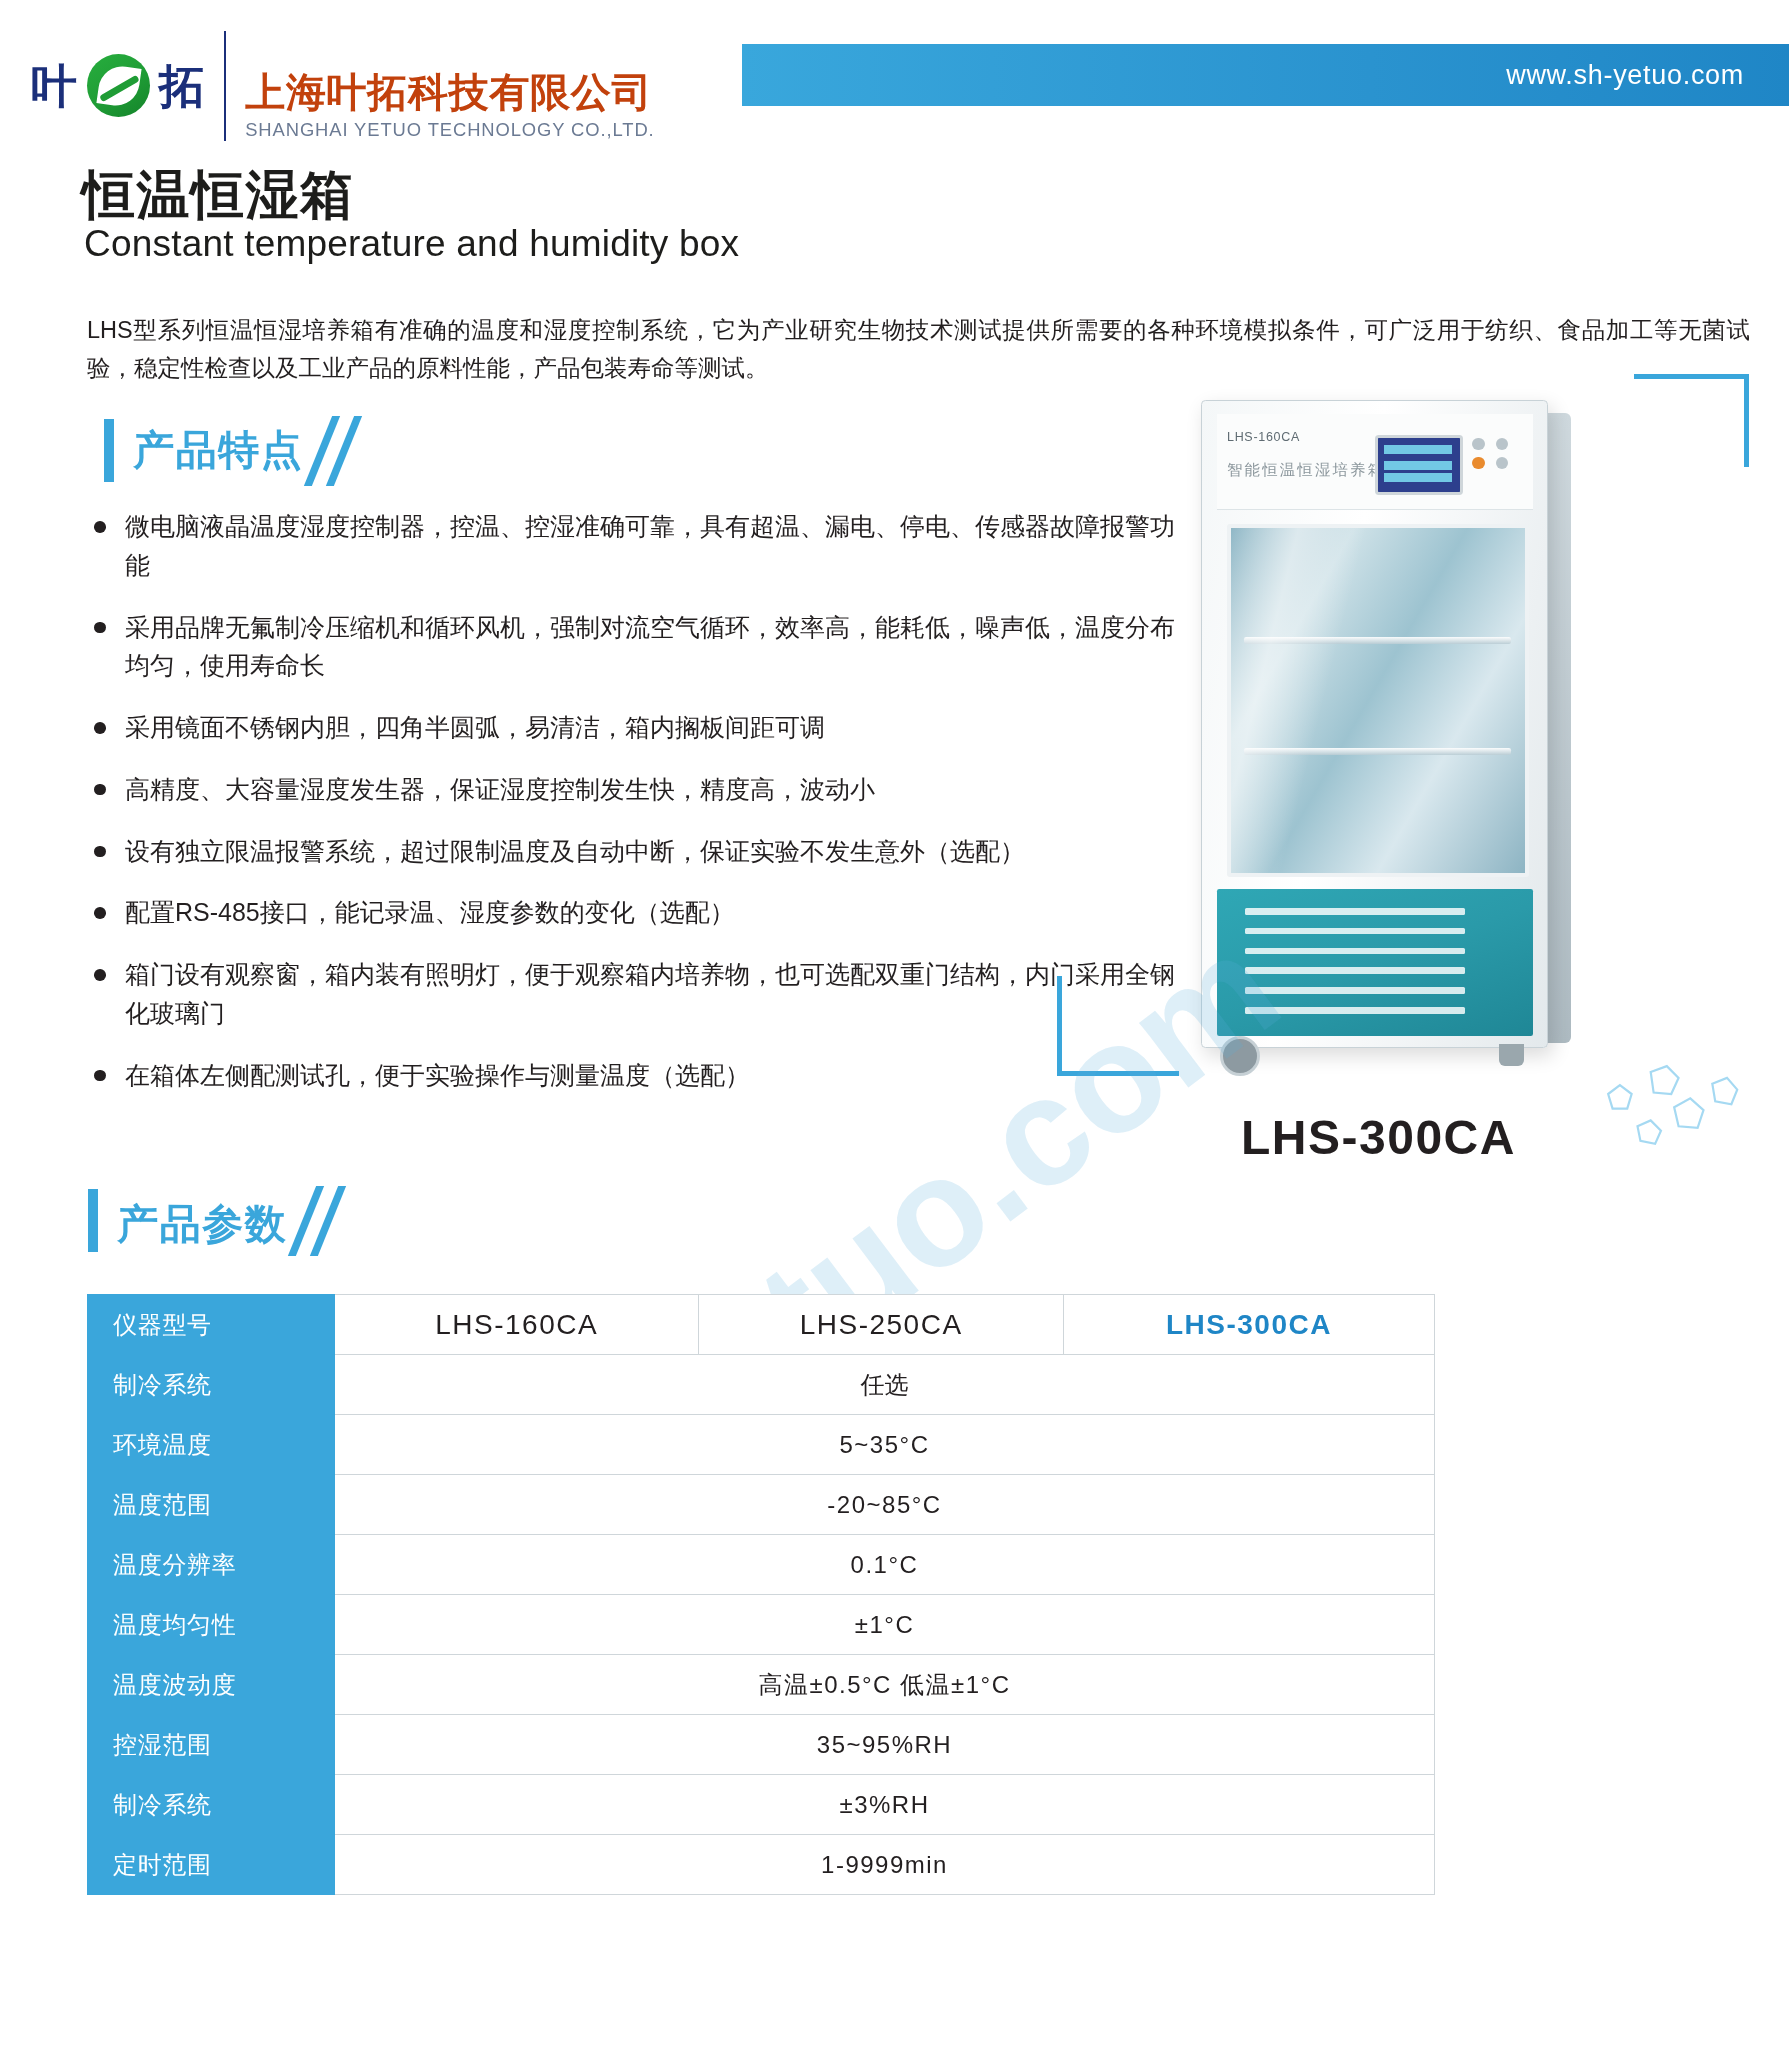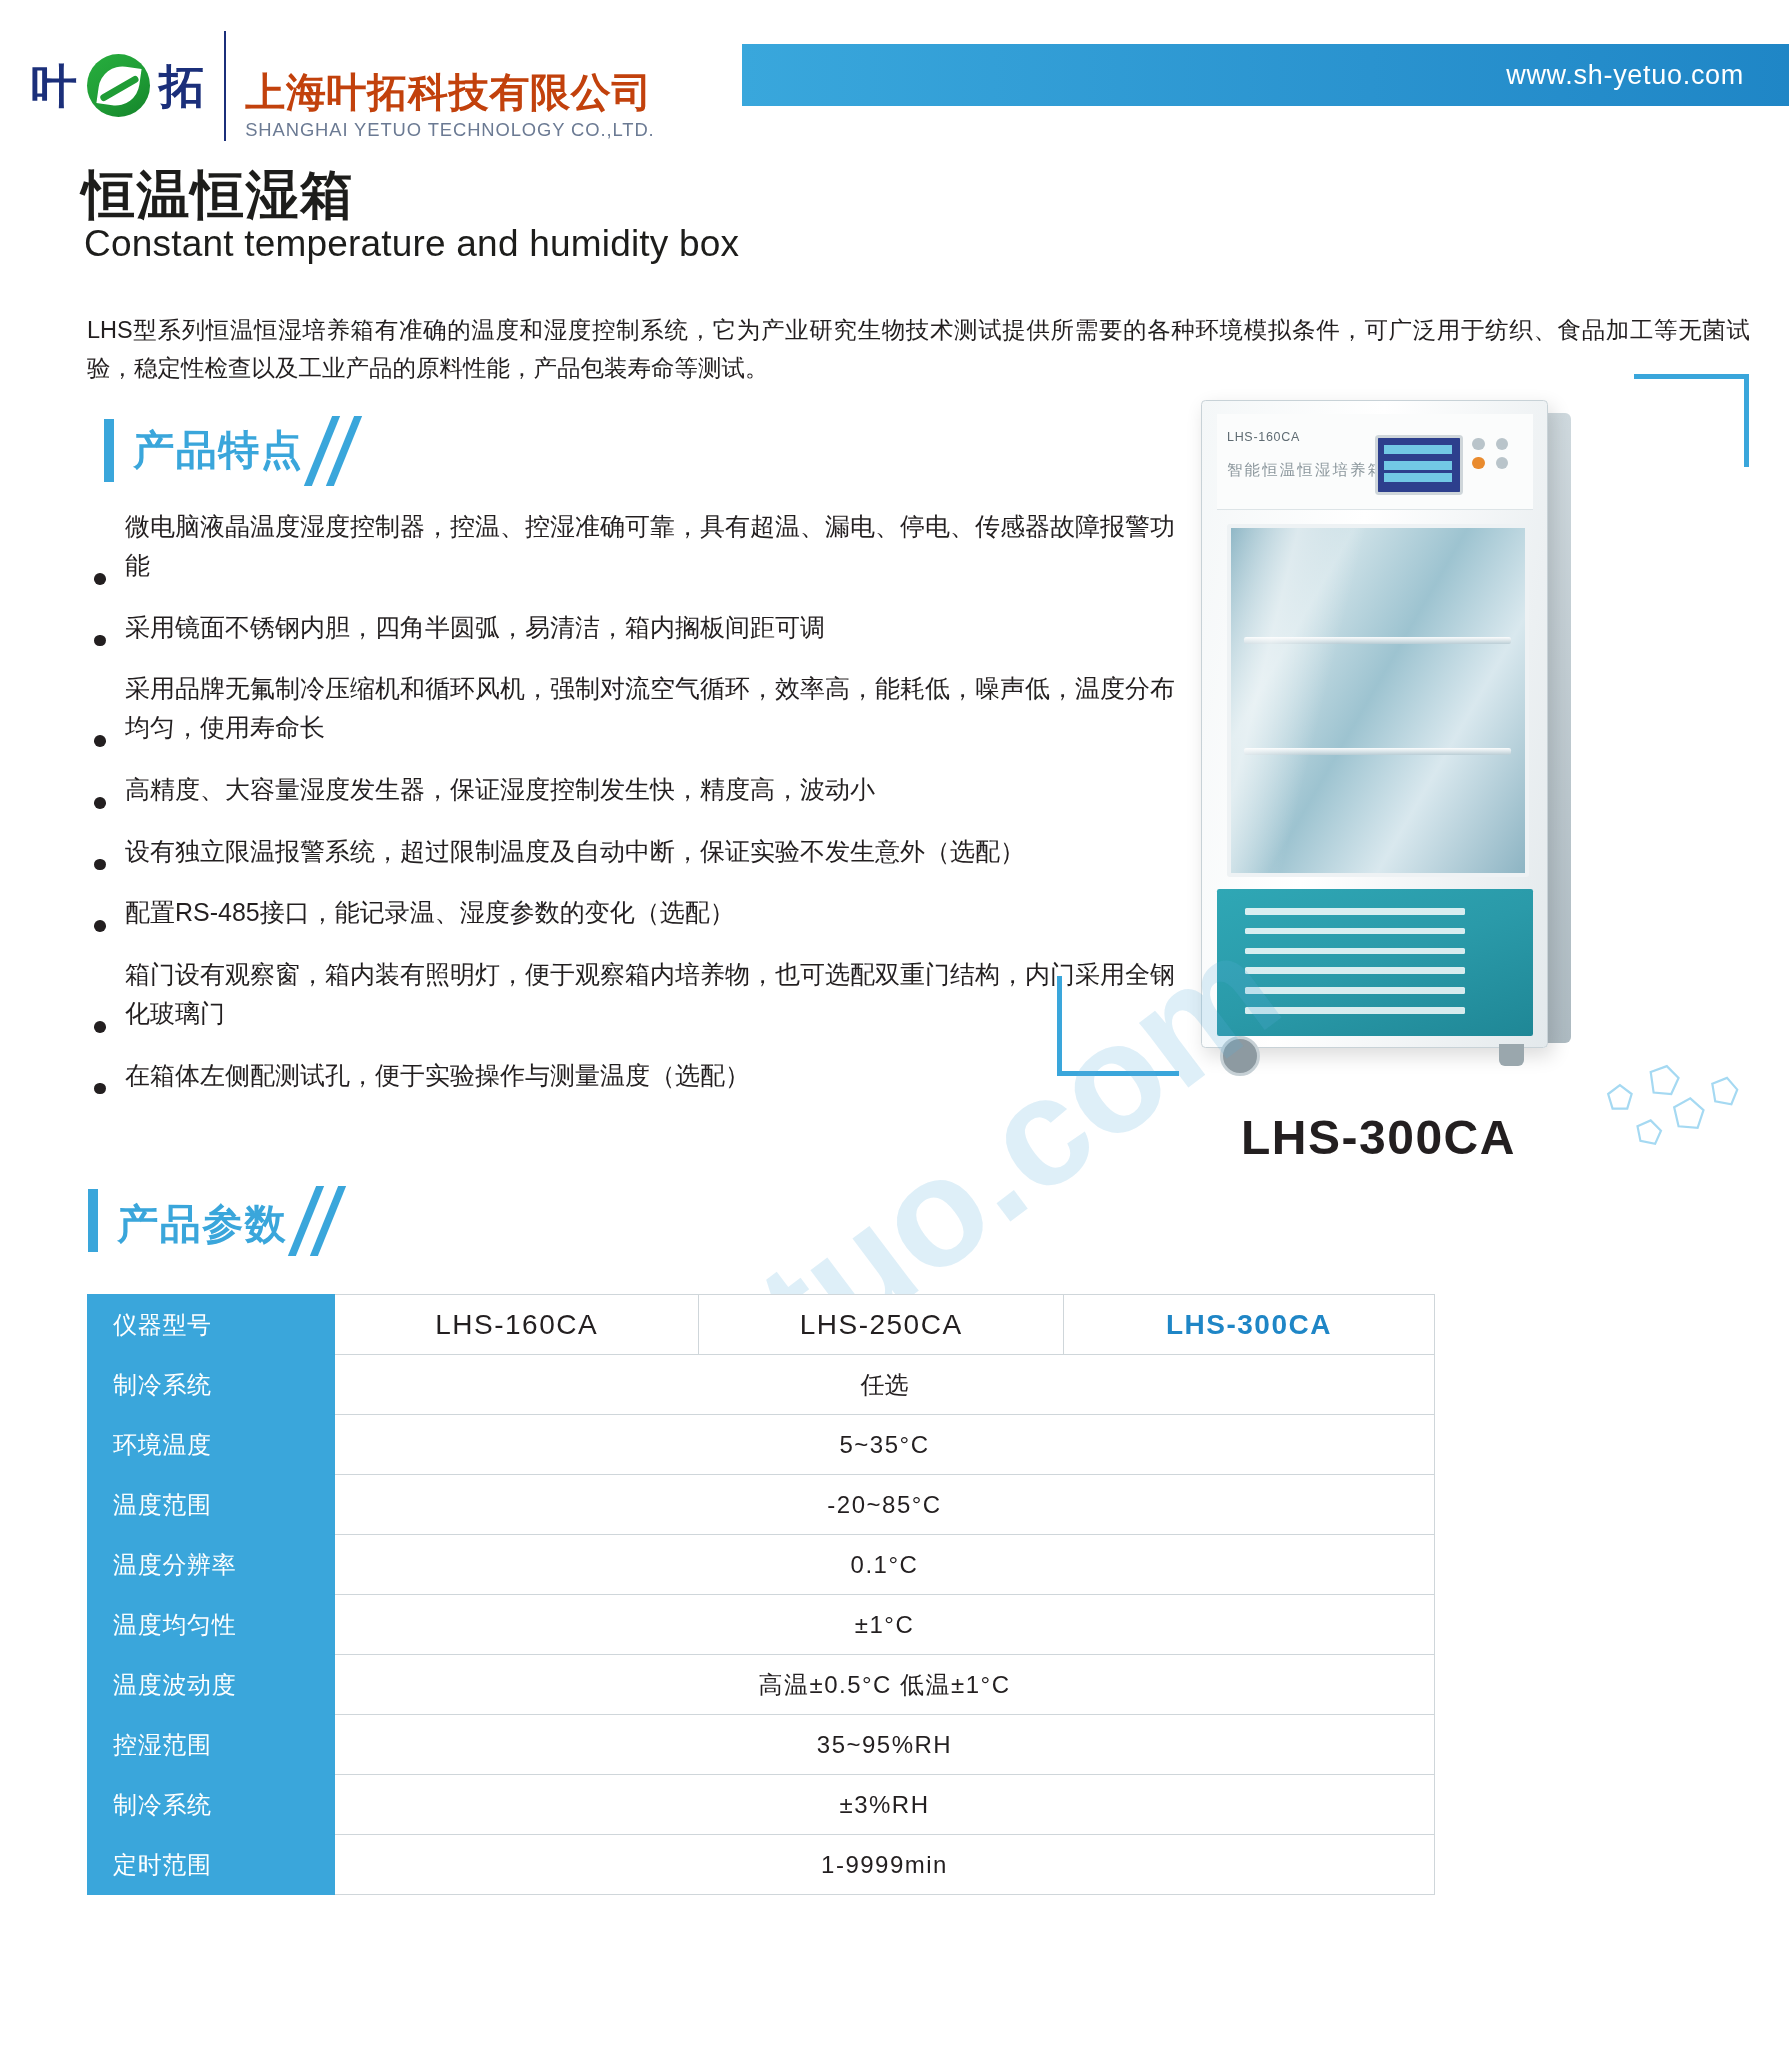--- a/index.html
+++ b/index.html
@@ -205,21 +205,21 @@
   
   .features {
     position: absolute;
     left: 87px;
     top: 507px;
     width: 1109px;
     z-index: 4;
   }
   .feature-item {
     display: flex;
-    align-items: flex-end;
+    align-items: flex-start;
     margin-bottom: 23px;
   }
   .bullet {
     width: 11.7px;
     height: 11.7px;
     border-radius: 50%;
     background: #231f20;
     margin: 14px 19px 0 7.3px;
     flex: 0 0 auto;
   }
@@ -516,25 +516,25 @@
     </div>
 </div>
 
 <div class="features">
   <div class="feature-item">
     <div class="bullet"></div>
     <div class="feature-text">微电脑液晶温度湿度控制器，控温、控湿准确可靠，具有超温、漏电、停电、传感器故障报警功能</div>
   </div>
   <div class="feature-item">
     <div class="bullet"></div>
+    <div class="feature-text">采用品牌无氟制冷压缩机和循环风机，强制对流空气循环，效率高，能耗低，噪声低，温度分布均匀，使用寿命长</div>
+  </div>
+  <div class="feature-item">
+    <div class="bullet"></div>
     <div class="feature-text">采用镜面不锈钢内胆，四角半圆弧，易清洁，箱内搁板间距可调</div>
-  </div>
-  <div class="feature-item">
-    <div class="bullet"></div>
-    <div class="feature-text">采用品牌无氟制冷压缩机和循环风机，强制对流空气循环，效率高，能耗低，噪声低，温度分布均匀，使用寿命长</div>
   </div>
   <div class="feature-item">
     <div class="bullet"></div>
     <div class="feature-text">高精度、大容量湿度发生器，保证湿度控制发生快，精度高，波动小</div>
   </div>
   <div class="feature-item">
     <div class="bullet"></div>
     <div class="feature-text">设有独立限温报警系统，超过限制温度及自动中断，保证实验不发生意外（选配）</div>
   </div>
   <div class="feature-item">

